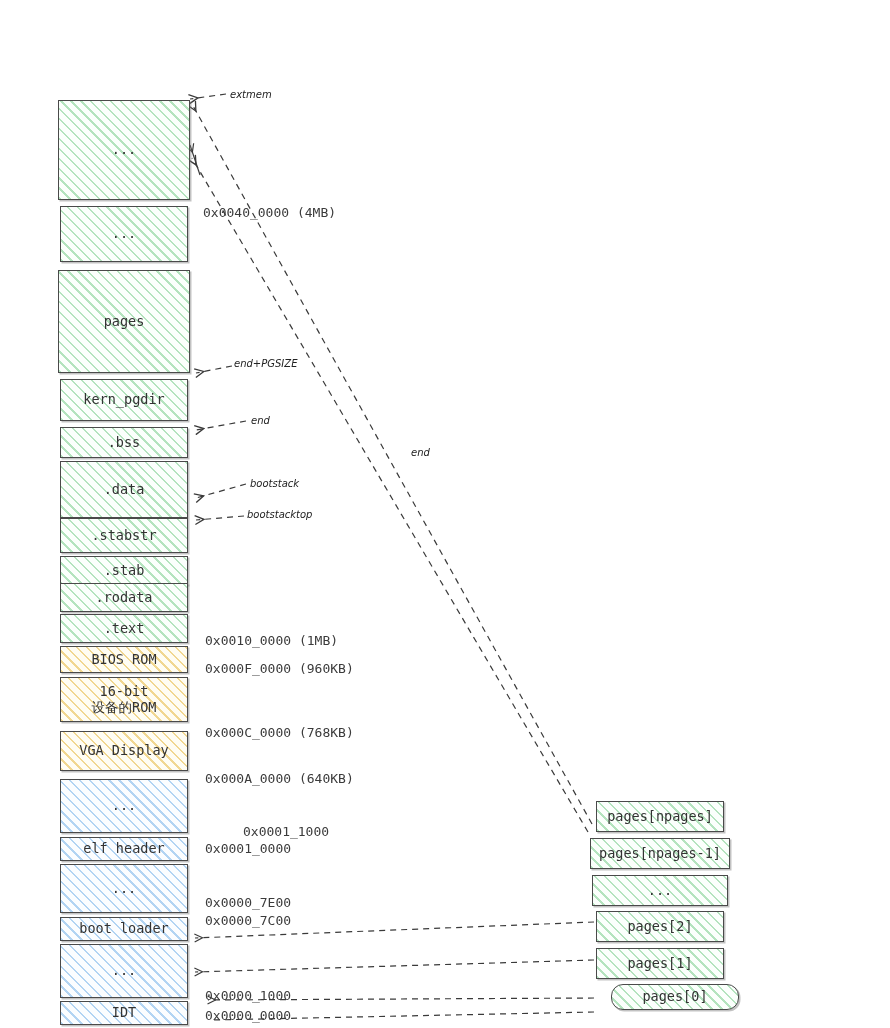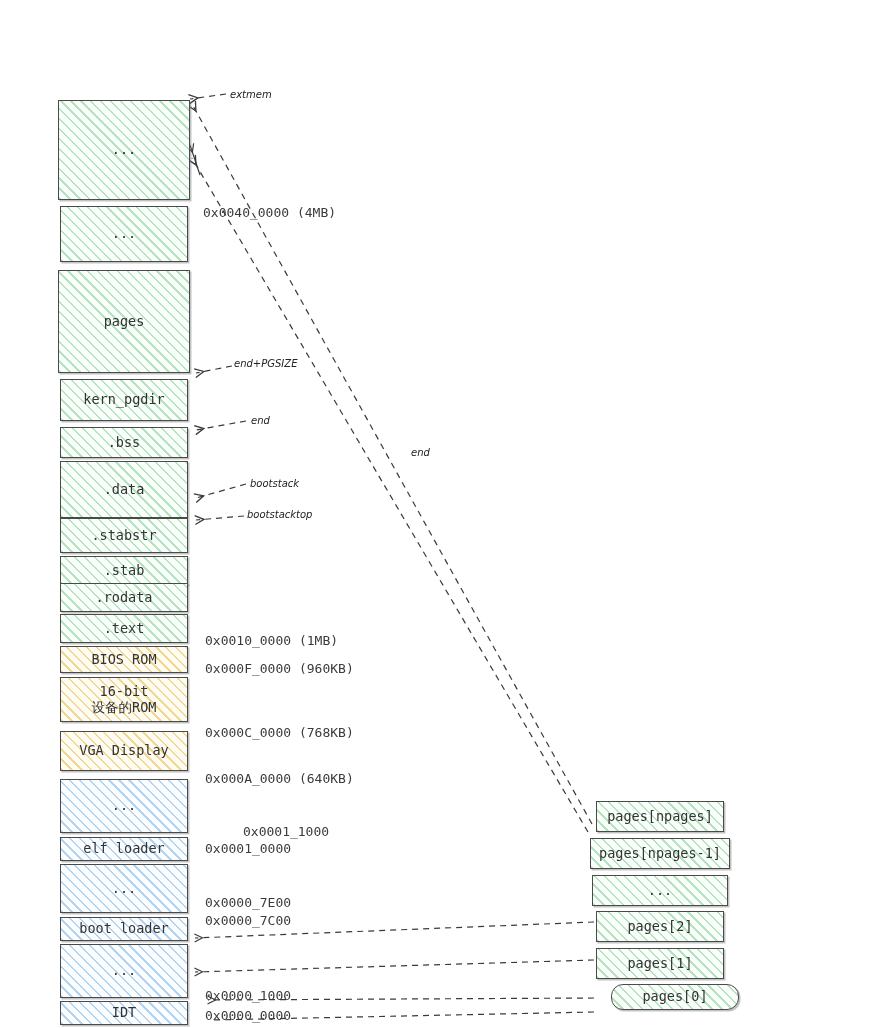--- a/index.html
+++ b/index.html
@@ -109,21 +109,21 @@
       <div class="mbox hatch-green" style="left: 60px; top: 461px; width: 128px; height: 57px;">.data</div>
       <div class="mbox hatch-green" style="left: 60px; top: 518px; width: 128px; height: 35px;">.stabstr</div>
       <div class="mbox hatch-green" style="left: 60px; top: 556px; width: 128px; height: 29px;">.stab</div>
       <div class="mbox hatch-green" style="left: 60px; top: 583px; width: 128px; height: 29px;">.rodata</div>
       <div class="mbox hatch-green" style="left: 60px; top: 614px; width: 128px; height: 29px;">.text</div>
       <div class="mbox hatch-yellow" style="left: 60px; top: 646px; width: 128px; height: 27px;">BIOS ROM</div>
       <div class="mbox hatch-yellow" style="left: 60px; top: 677px; width: 128px; height: 45px;">16-bit
 设备的ROM</div>
       <div class="mbox hatch-yellow" style="left: 60px; top: 731px; width: 128px; height: 40px;">VGA Display</div>
       <div class="mbox hatch-blue" style="left: 60px; top: 779px; width: 128px; height: 54px;">...</div>
-      <div class="mbox hatch-blue" style="left: 60px; top: 837px; width: 128px; height: 24px;">elf loader</div>
+      <div class="mbox hatch-blue" style="left: 60px; top: 837px; width: 128px; height: 24px;">elf header</div>
       <div class="mbox hatch-blue" style="left: 60px; top: 864px; width: 128px; height: 49px;">...</div>
       <div class="mbox hatch-blue" style="left: 60px; top: 917px; width: 128px; height: 24px;">boot loader</div>
       <div class="mbox hatch-blue" style="left: 60px; top: 944px; width: 128px; height: 54px;">...</div>
       <div class="mbox hatch-blue" style="left: 60px; top: 1001px; width: 128px; height: 24px;">IDT</div>
     </div>
 
   <div id="pages-col">
       <div class="mbox hatch-green" style="left: 596px; top: 801px; width: 128px; height: 31px;">pages[npages]</div>
       <div class="mbox hatch-green" style="left: 590px; top: 838px; width: 140px; height: 31px;">pages[npages-1]</div>
       <div class="mbox hatch-green" style="left: 592px; top: 875px; width: 136px; height: 31px;">...</div>

